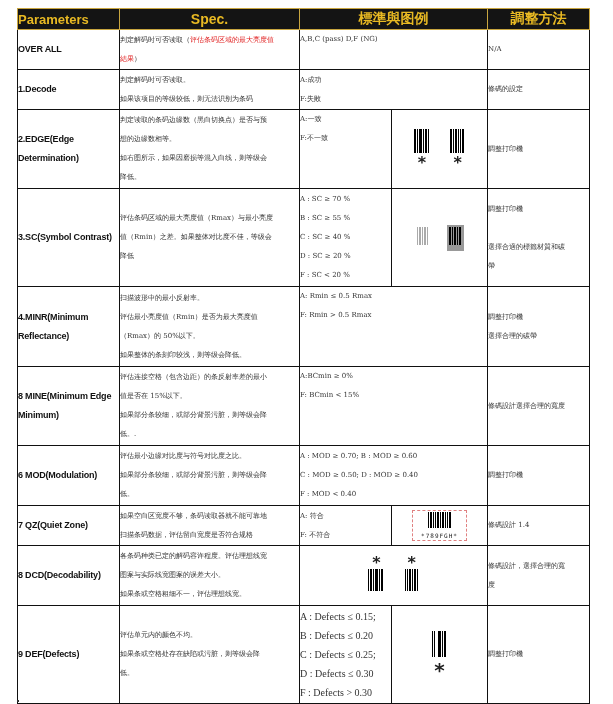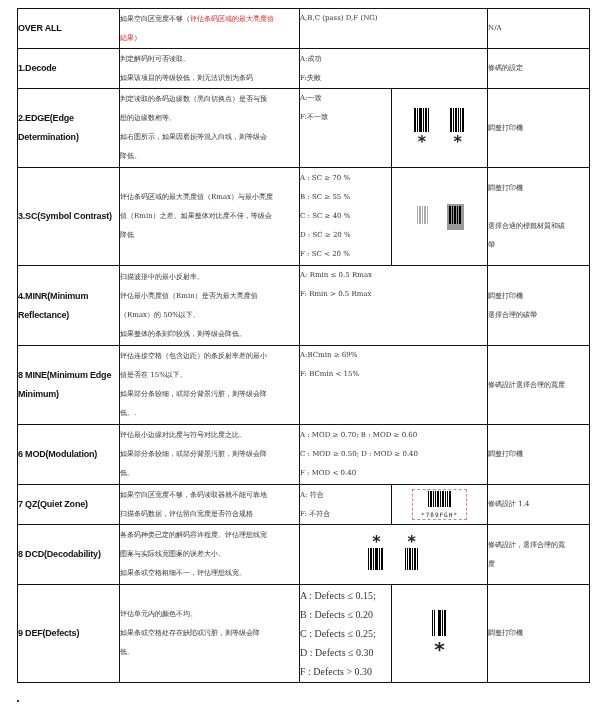--- a/index.html
+++ b/index.html
@@ -26,25 +26,31 @@
 
 <table class="spec">
   <colgroup>
     <col style="width:102px">
       <col style="width:180px">
       <col style="width:92px">
       <col style="width:96px">
       <col style="width:102px">
   </colgroup>
   <tbody>
+      <tr>
+    <th class="p">Parameters</th>
+    <th class="c">Spec.</th>
+    <th class="c" colspan="2">標準與图例</th>
+    <th class="c">調整方法</th>
+  </tr>
 
   <tr style="height:40px">
     <td class="param">OVER ALL</td>
     <td class="spec-t">
-      <span>如果空白区宽度不够（</span><span class="red">评估条码区域的最大亮度值</span><br><span class="red">結果</span><span>）</span>
+      <span>判定解码时可否读取（</span><span class="red">评估条码区域的最大亮度值</span><br><span class="red">結果</span><span>）</span>
     </td>
     <td class="std top" colspan="2">
           <span class="ln">A,B,C  (pass)  D,F (NG)</span>
         </td>
     <td class="adj">
           <span class="ln">N/A</span>
         </td>
   </tr>
 
   <tr style="height:40px">
@@ -150,21 +156,21 @@
       <span class="ln">8 MINE(Minimum Edge</span>
       <span class="ln">Minimum)</span>
     </td>
     <td class="spec-t">
       <span class="ln">评估连接空格（包含边距）的条反射率差的最小</span>
       <span class="ln">值是否在 15%以下。</span>
       <span class="ln">如果部分条较细，或部分背景污脏，则等级会降</span>
       <span class="ln">低。.</span>
     </td>
     <td class="std top" colspan="2">
-      <span class="ln">A:BCmin ≥ 69%</span>
+      <span class="ln">A:BCmin ≥ 0%</span>
       <span class="ln">F: BCmin &lt; 15%</span>
     </td>
     <td class="adj">
           <span class="ln">條碼設計選擇合理的寬度</span>
         </td>
   </tr>
 
   <tr style="height:60px">
     <td class="param">6 MOD(Modulation)</td>
     <td class="spec-t">

